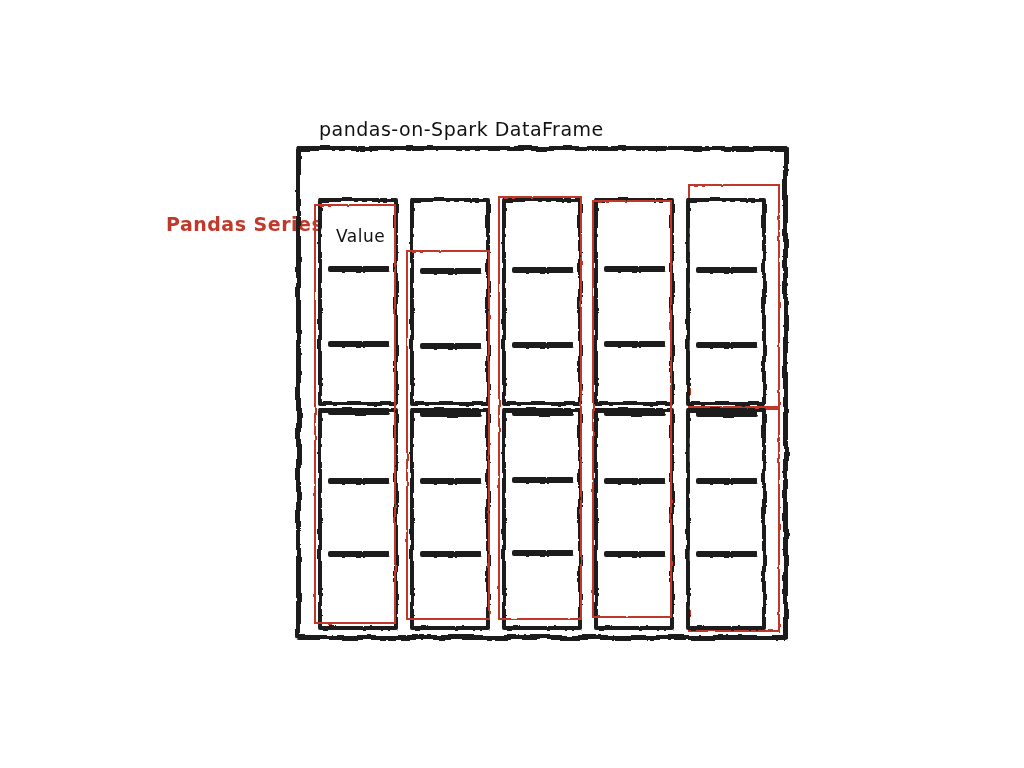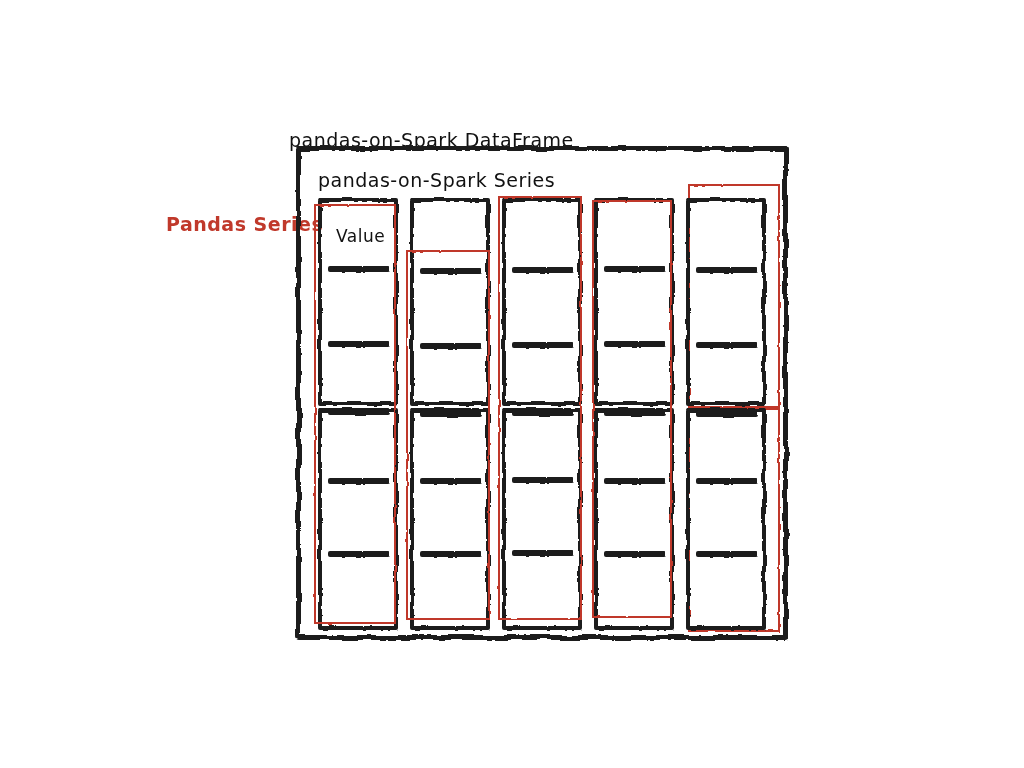--- a/index.html
+++ b/index.html
@@ -87,23 +87,22 @@
         <feTurbulence type="fractalNoise" baseFrequency="0.05" numOctaves="4" seed="7" result="noise"></feTurbulence>
         <feDisplacementMap in="SourceGraphic" in2="noise" scale="5" xChannelSelector="R" yChannelSelector="G"></feDisplacementMap>
       </filter>
       <filter id="roughen-light">
         <feTurbulence type="fractalNoise" baseFrequency="0.07" numOctaves="3" seed="3" result="noise2"></feTurbulence>
         <feDisplacementMap in="SourceGraphic" in2="noise2" scale="2.4" xChannelSelector="R" yChannelSelector="G"></feDisplacementMap>
       </filter>
     </defs>
   </svg>
 
-  <div class="label label-dark" style="left:289px; top:118px;margin-top:11px;">pandas-on-Spark DataFrame</div>
+  <div class="label label-dark" style="left:319px; top:118px;">pandas-on-Spark DataFrame</div>
 
-  <div class="label label-dark" style="left:318px; top:169px;">pandas-on-Spark Series</div>
 
   <div class="label label-red" style="left:166px; top:213px;">Pandas Series</div>
 
   <div class="label label-value" style="left:336px; top:226px;">Value</div>
 
   <div class="sketch-box outer-frame" style="left:296px; top:146px; width:492px; height:494px;"></div>
 
   <div class="red-box" style="left:688px; top:184px; width:92px; height:226px;"></div>
   <div class="red-box" style="left:688px; top:406px; width:92px; height:226px;"></div>
 

